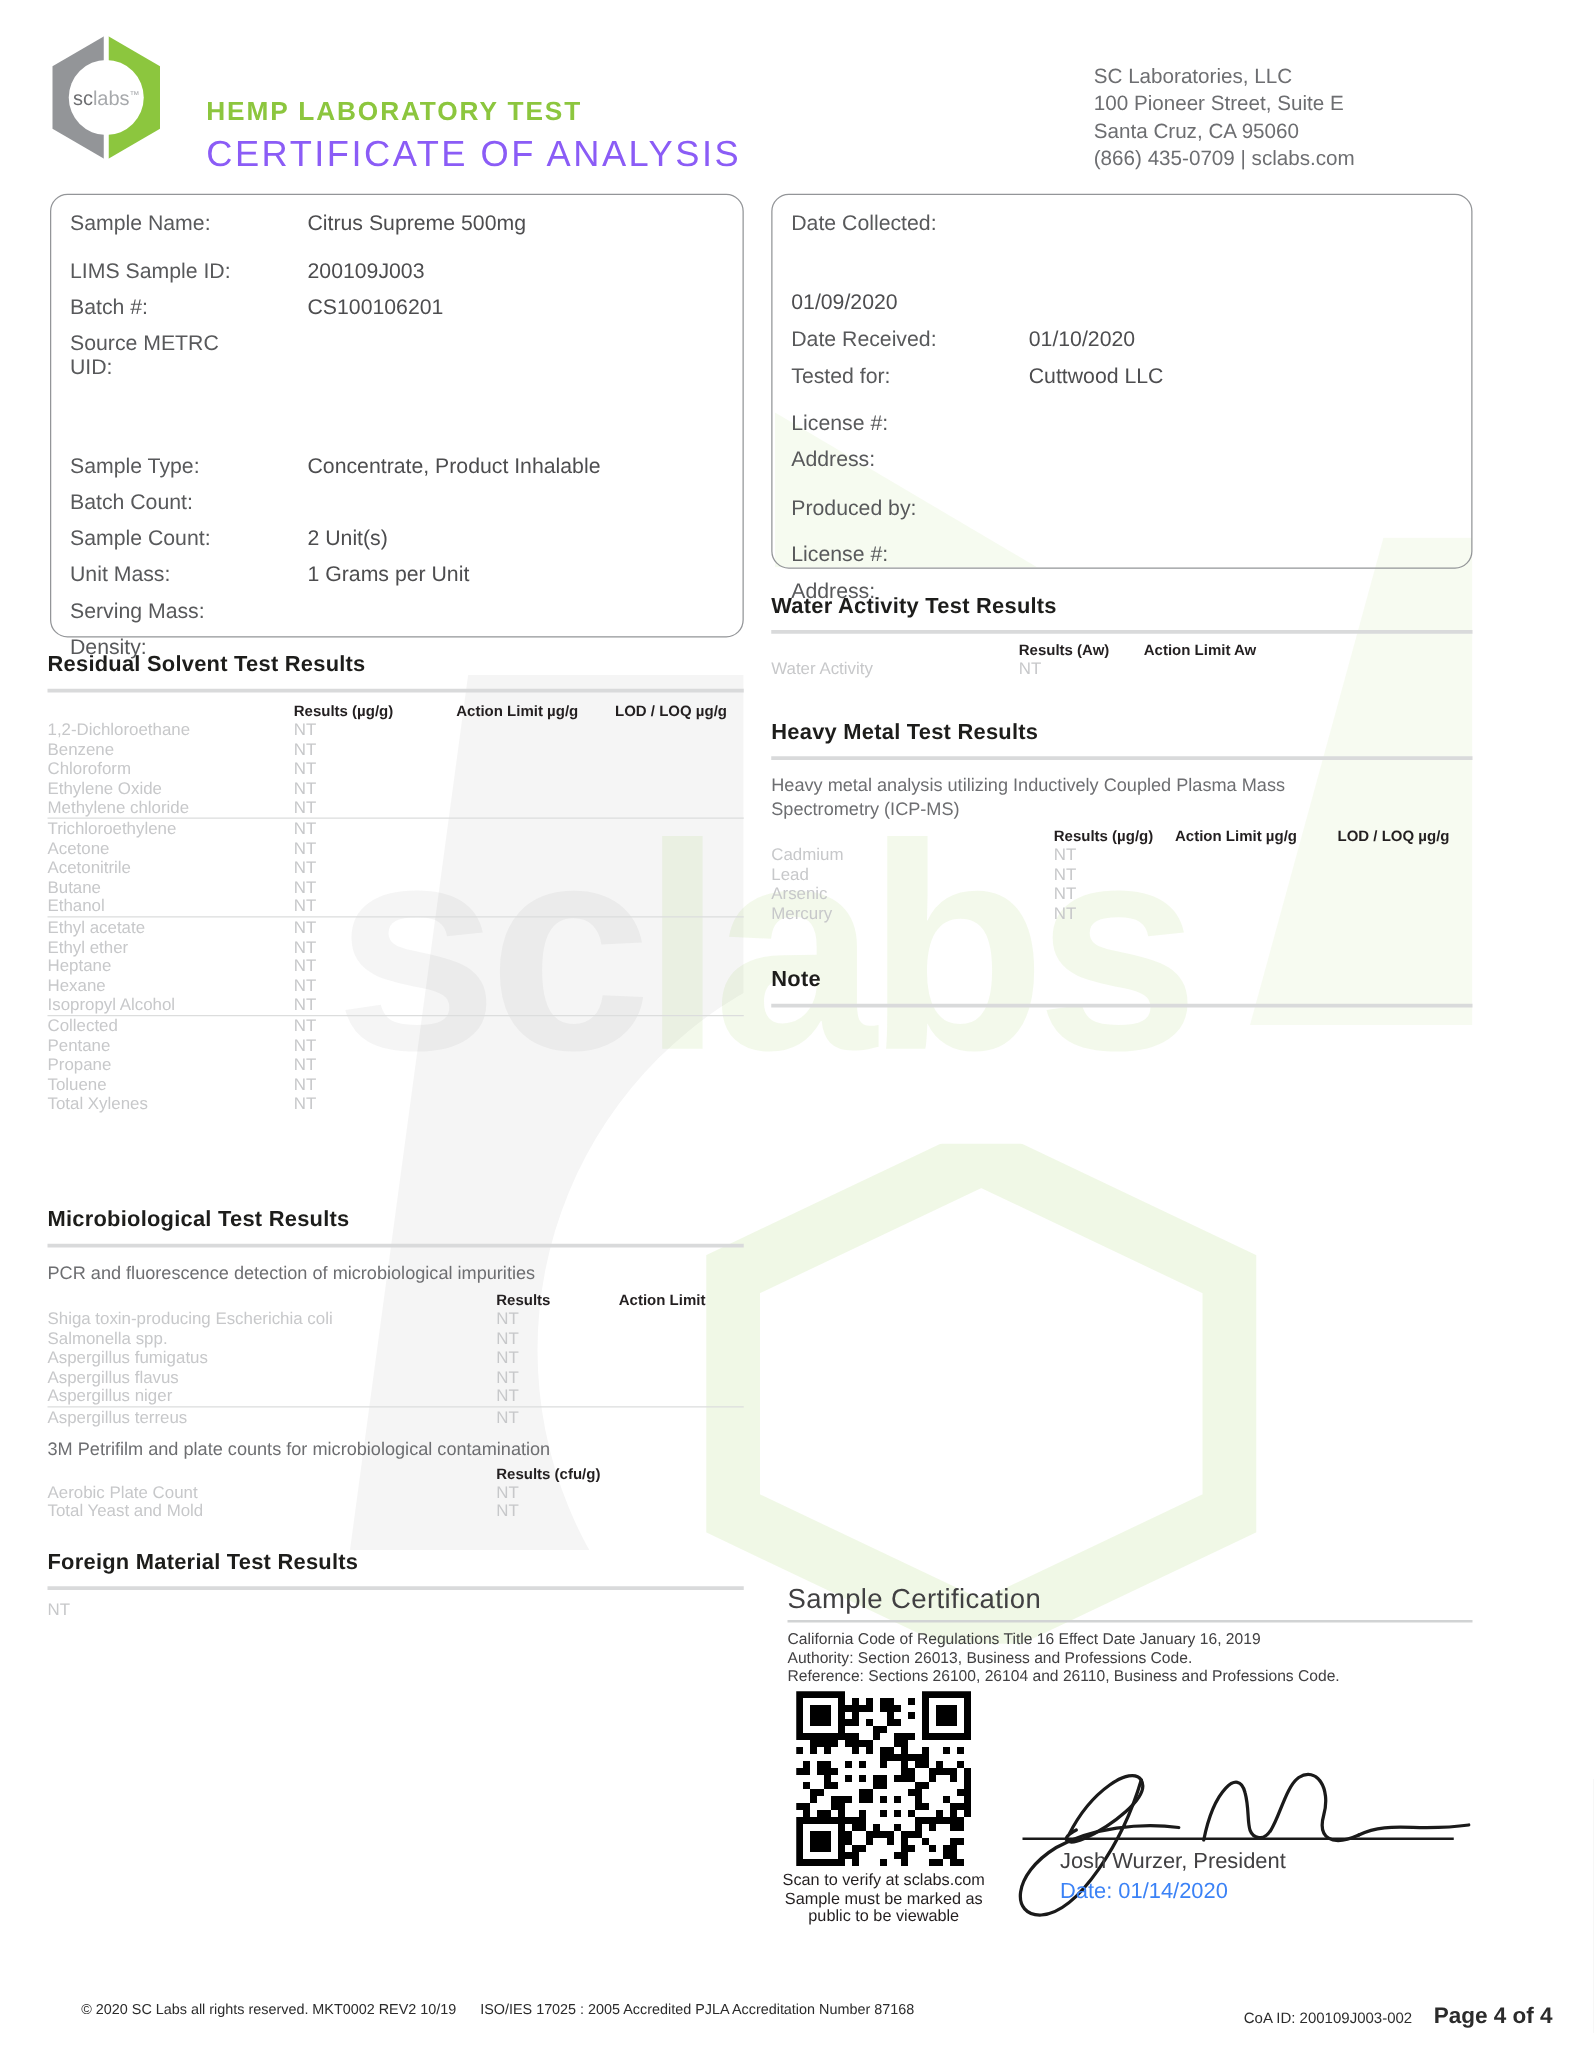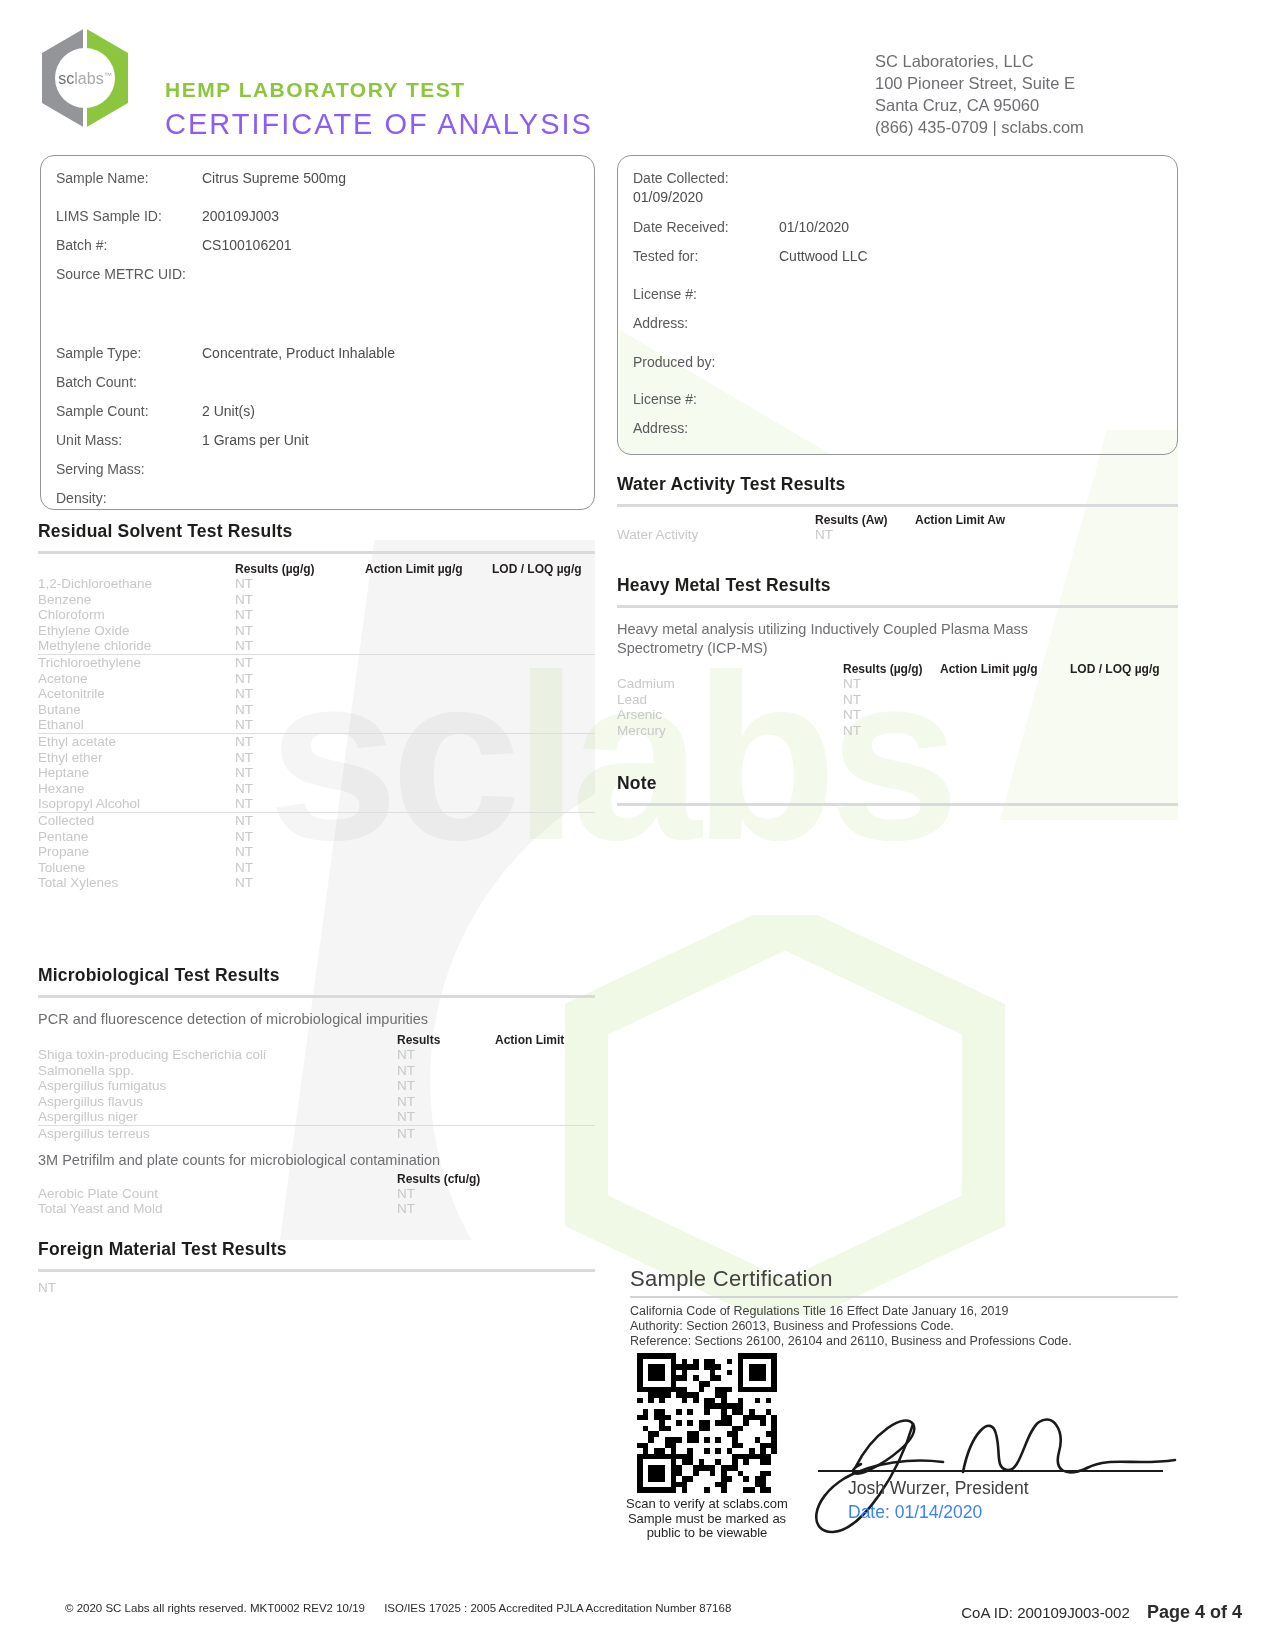--- a/index.html
+++ b/index.html
@@ -29,21 +29,21 @@
   .logo { position:absolute; left:40px; top:28px; }
   .head-titles { position:absolute; left:165px; top:52px;margin-top:26px; }
   .head-sub { color:#8cc63e; font-size:21px; font-weight:bold; letter-spacing:1.5px; }
   .head-main { color:#8b5cf6; font-size:29px; font-weight:normal; letter-spacing:2px; margin-top:6px; }
   .lab-block { position:absolute; left:875px; top:50px; font-size:16.5px; line-height:22px; color:#6d6e71; }
 
   
   .infobox { position:absolute; border:1.6px solid #939598; border-radius:14px; background:transparent; }
   .box-left  { left:40px;  top:155px; width:555px; height:355px; padding:13px 0 0 15px; }
   .box-right { left:617px; top:155px; width:561px; height:300px; padding:13px 0 0 15px; }
-  .frow { display:flex; font-size:14px; line-height:19px; color:#58595b; }
+  .frow { display:flex; font-size:17px; line-height:19px; color:#58595b;gap:44px; }
   .frow .flabel { width:146px; flex:none; }
   .frow .fvalue { color:#4d4d4f; }
   .box-left .frow { margin-top:10px; }
   .box-left .frow:first-child { margin-top:0; }
   .box-left .frow:nth-child(2) { margin-top:19px; }
   .box-left .frow:nth-child(5) { margin-top:60px; }
   .box-right .frow { margin-top:10px; }
   .box-right .frow:first-child { margin-top:0;flex-direction:column; }
   .box-right .frow:nth-child(2) { margin-top:11px; }
   .box-right .frow:nth-child(4) { margin-top:19px; }
@@ -95,21 +95,21 @@
   .sig-svg { position:absolute; left:-15px; top:-8px; overflow:visible; }
   .sig-line { position:absolute; left:0; top:82px; width:345px; border-top:2px solid #1a1a1a; }
   .sig-name { position:absolute; left:30px; top:90px; font-size:17.5px; color:#414042; white-space:nowrap; }
   .sig-date { position:absolute; left:30px; top:114px; font-size:17.5px; color:#3b82f6; white-space:nowrap; }
 
   
   .footer { position:absolute; left:0; top:1602px; width:1275px; font-size:11.5px; color:#2b2b2b; }
   .footer-left { position:absolute; left:65px; top:0; white-space:nowrap; }
   .footer-left .iso { margin-left:16px; }
   .footer-right { position:absolute; right:33px; top:0; white-space:nowrap; }
-  .footer-right .coa { font-size:15px; }
+  .footer-right .coa { font-size:12px; }
   .footer-right .pg { font-size:18px; font-weight:bold; margin-left:14px; }
 </style>
 </head>
 <body>
 
 <div class="page">
 
   <div class="wm wm-swoosh"></div>
   <div class="wm wm-green-right"></div>
   <div class="wm wm-green-box"></div>

